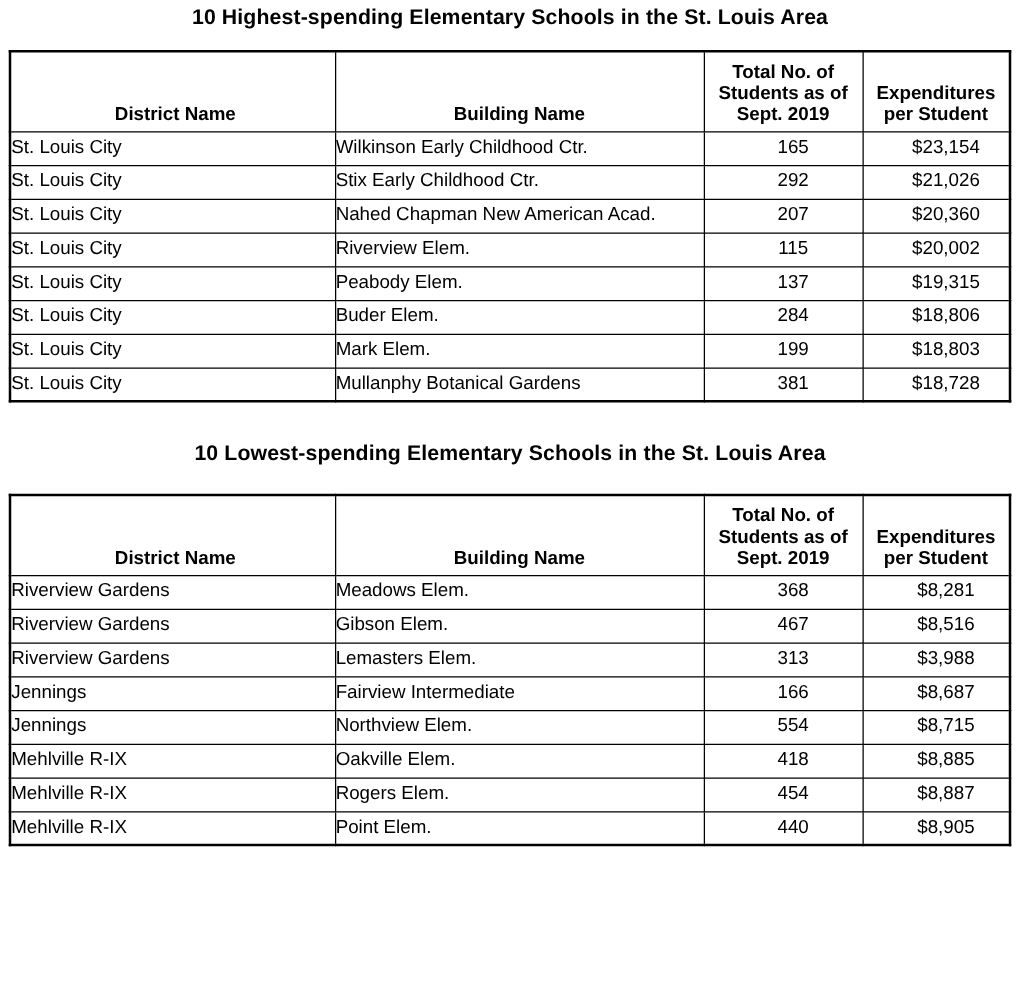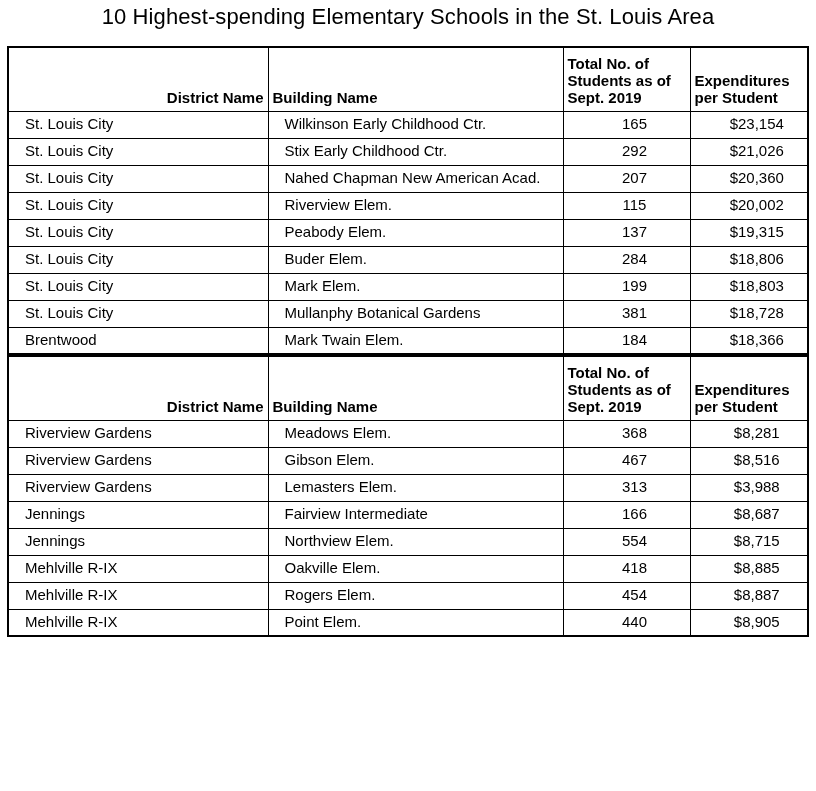--- a/index.html
+++ b/index.html
@@ -13,22 +13,22 @@
   body {
     width: 816px;
     height: 791px;
     overflow: hidden;
   }
   .page {
     width: 816px;
     padding-top: 4px;
   }
   .tbl-title {
-    font-size: 22px;
-    font-weight: normal;
+    font-size: 17px;
+    font-weight: bold;
     text-align: center;
     margin: 0 0 16px 0;
     letter-spacing: 0.1px;
   }
   .section-lowest .tbl-title {
     margin-top: 31px;
     margin-bottom: 22px;
   }
   table.data-table {
     border-collapse: collapse;
@@ -43,37 +43,37 @@
     font-size: 15px;
     overflow: hidden;
     white-space: normal;
   }
   .data-table thead tr { height: 64px; }
   .data-table th {
     font-weight: bold;
     vertical-align: bottom;
     padding: 3px 4px 4px 4px;
     line-height: 1.13;
-    text-align: left;
+    text-align: center;
   }
   .data-table th.col-district {
-    text-align: right;
+    text-align: center;
     padding-left: 8px;
   }
   .data-table tbody tr { height: 27px; }
   .data-table td {
     height: 26px;
     padding: 2px 4px;
     vertical-align: middle;
     line-height: 1.1;
     white-space: nowrap;
   }
   td.cell-district, td.cell-building {
     text-align: left;
-    padding-left: 16px;
+    padding-left: 0;
   }
   td.cell-students, td.cell-expend {
     text-align: center;
     padding-left: 20px;
   }
 </style>
 </head>
 <body>
 
 <main class="page">
@@ -147,31 +147,26 @@
             <td class="cell-expend">$18,803</td>
           </tr>
 
           <tr>
             <td class="cell-district">St. Louis City</td>
             <td class="cell-building">Mullanphy Botanical Gardens</td>
             <td class="cell-students">381</td>
             <td class="cell-expend">$18,728</td>
           </tr>
 
-          <tr>
-            <td class="cell-district">Brentwood</td>
-            <td class="cell-building">Mark Twain Elem.</td>
-            <td class="cell-students">184</td>
-            <td class="cell-expend">$18,366</td>
-          </tr>
         </tbody>
     </table>
   </section>
 
   <section class="section-lowest">
+    <h1 class="tbl-title">10 Lowest-spending Elementary Schools in the St. Louis Area</h1>
     <table class="data-table">
       <colgroup>
         <col style="width:260px">
         <col style="width:295px">
         <col style="width:127px">
         <col style="width:118px">
       </colgroup>
       <thead>
         <tr>
           <th class="col-district">District Name</th>

